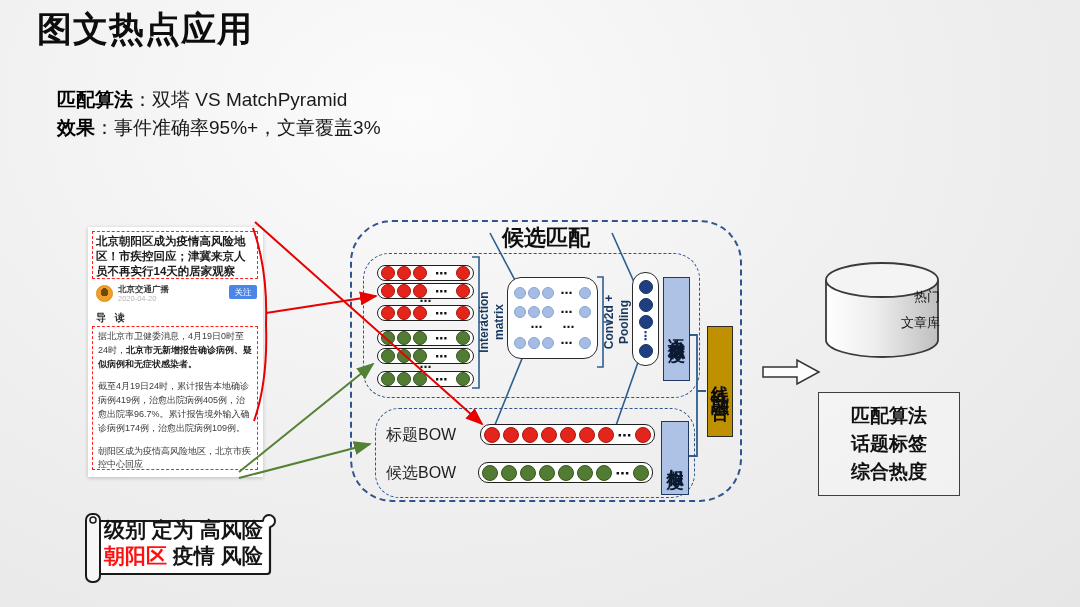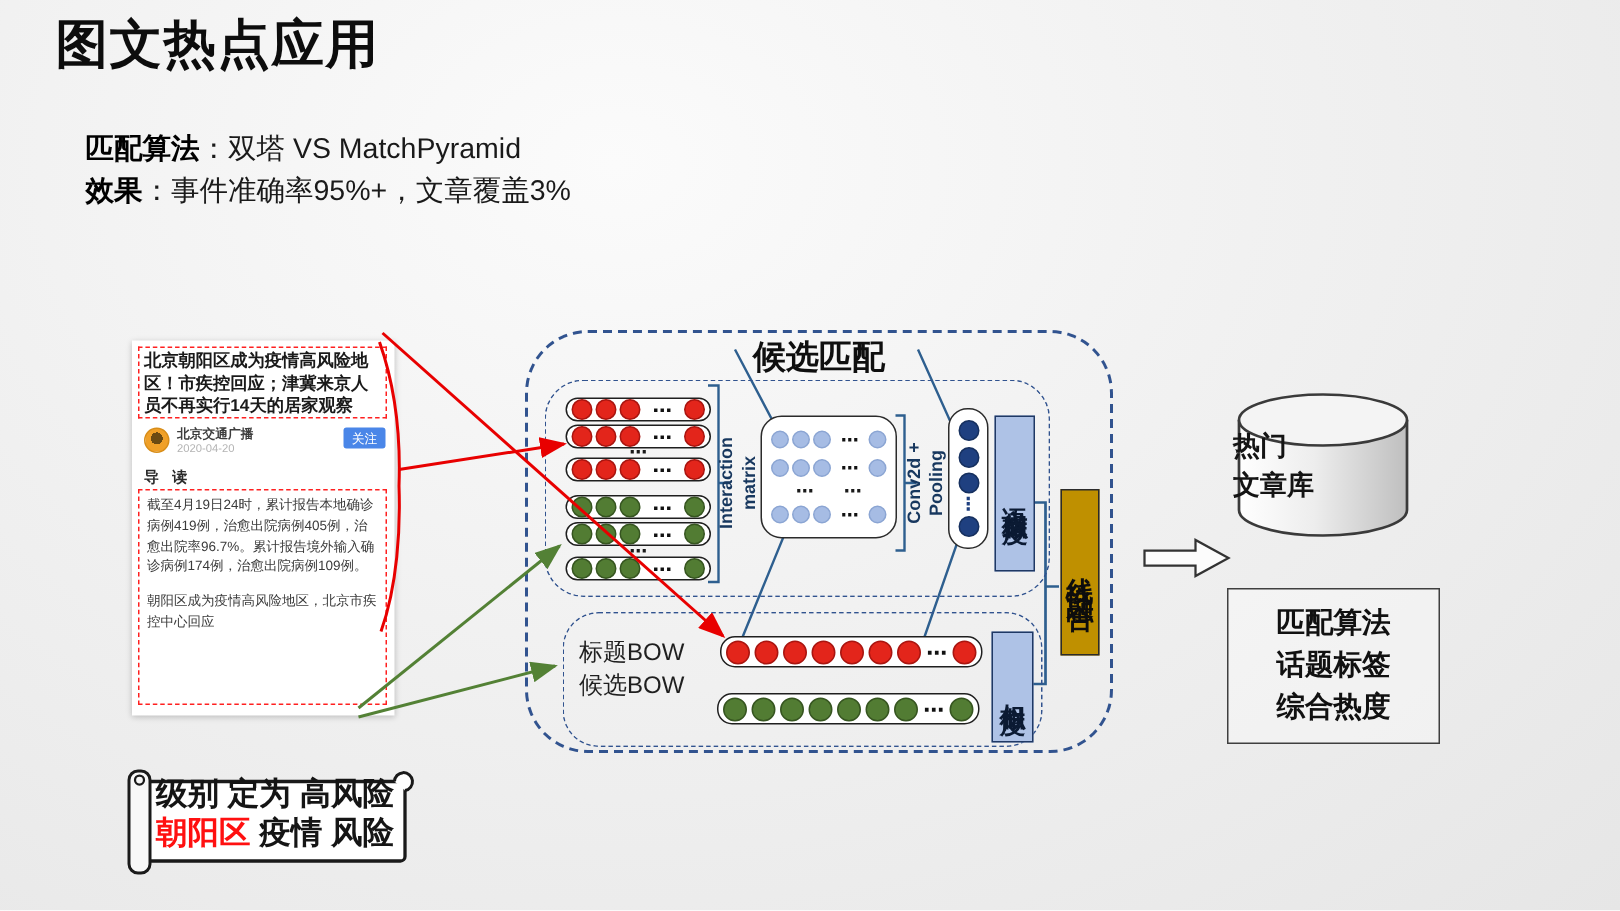--- a/index.html
+++ b/index.html
@@ -57,21 +57,21 @@
   
   .vtext{writing-mode:vertical-rl;text-orientation:upright;display:flex;align-items:center;justify-content:center;
     font-weight:bold;color:#0b1a33;background:#aec2e6;border:1.6px solid #1f3864;}
   #sem{left:663px;top:277px;width:27px;height:104px;font-size:17px;letter-spacing:2px;}
   #sim{left:661px;top:421px;width:28px;height:74px;font-size:17px;letter-spacing:2px;}
   #fusion{left:707px;top:326px;width:26px;height:111px;font-size:18px;letter-spacing:6px;background:#bf9000;border:1.6px solid #2b2b2b;color:#0d0d0d;}
 
   .bowlabel{font-size:16px;color:#1f1f1f;}
 
   
-  #cyl-label{left:822px;top:284px;width:118px;text-align:left;font-size:18px;font-weight:700;color:#141414;line-height:26px;}
+  #cyl-label{left:822px;top:284px;width:118px;text-align:right;font-size:13px;font-weight:400;color:#141414;line-height:26px;}
   #tags{left:818px;top:392px;width:142px;height:104px;border:1.6px solid #3f3f3f;background:rgba(255,255,255,.35);
     display:flex;flex-direction:column;align-items:center;justify-content:center;font-size:19px;font-weight:600;color:#111;line-height:28px;}
 
   
   #event{left:117px;top:445px;width:121px;height:62px;background:#c6e0b4;border:2px dashed #4472c4;border-radius:13px;
     display:flex;align-items:center;justify-content:center;font-size:21px;font-weight:600;color:#141414;}
   #scroll-text{left:104px;top:517px;width:160px;font-size:21px;font-weight:600;color:#151515;line-height:26px;white-space:nowrap;}
   #scroll-text .hl{color:#ff1010;}
 </style>
 </head>
@@ -96,20 +96,21 @@
   <div class="abs" id="news">
     <div class="abs reddash" id="news-title">北京朝阳区成为疫情高风险地区！市疾控回应；津冀来京人员不再实行14天的居家观察</div>
     <div class="abs" id="news-head">
       <div class="abs" id="avatar"></div>
       <div class="abs" id="src-name">北京交通广播</div>
       <div class="abs" id="src-date">2020-04-20</div>
       <div class="abs" id="follow">关注</div>
     </div>
     <div class="abs" id="daodu">导 读</div>
     <div class="abs reddash" id="news-body">
+      <p><span>据北京市卫健委消息，4月19日0时至24时，</span><b>北京市无新增报告确诊病例、疑似病例和无症状感染者。</b></p>
       <p>截至4月19日24时，累计报告本地确诊病例419例，治愈出院病例405例，治愈出院率96.7%。累计报告境外输入确诊病例174例，治愈出院病例109例。</p>
       <p>朝阳区成为疫情高风险地区，北京市疾控中心回应</p>
     </div>
   </div>
 
   <div class="abs bluedash" id="outer"></div>
   <div class="abs" id="outer-label">候选匹配</div>
   <div class="abs bluedash" id="inner1"></div>
   <div class="abs bluedash" id="inner2"></div>
 
@@ -212,21 +213,21 @@
       <span class="dot" style="height: 16px; width: 16px; background: rgb(227, 37, 27); border-color: rgb(169, 21, 16);"></span>
       <span class="dot" style="height: 16px; width: 16px; background: rgb(227, 37, 27); border-color: rgb(169, 21, 16);"></span>
       <span class="dot" style="height: 16px; width: 16px; background: rgb(227, 37, 27); border-color: rgb(169, 21, 16);"></span>
       <span class="dot" style="height: 16px; width: 16px; background: rgb(227, 37, 27); border-color: rgb(169, 21, 16);"></span>
       <span class="dot" style="height: 16px; width: 16px; background: rgb(227, 37, 27); border-color: rgb(169, 21, 16);"></span>
       <span class="dot" style="height: 16px; width: 16px; background: rgb(227, 37, 27); border-color: rgb(169, 21, 16);"></span>
       <span class="dot" style="height: 16px; width: 16px; background: rgb(227, 37, 27); border-color: rgb(169, 21, 16);"></span>
       <span class="ell">⋯</span>
       <span class="dot" style="height: 16px; width: 16px; background: rgb(227, 37, 27); border-color: rgb(169, 21, 16);"></span>
     </div>
-  <div class="abs bowlabel" style="left:386px;top:447px">候选BOW</div>
+  <div class="abs bowlabel" style="left:386px;top:463px">候选BOW</div>
   <div class="abs pill bowpill" style="left:478px;top:462px">
       <span class="dot" style="height: 16px; width: 16px; background: rgb(82, 124, 51); border-color: rgb(54, 85, 32);"></span>
       <span class="dot" style="height: 16px; width: 16px; background: rgb(82, 124, 51); border-color: rgb(54, 85, 32);"></span>
       <span class="dot" style="height: 16px; width: 16px; background: rgb(82, 124, 51); border-color: rgb(54, 85, 32);"></span>
       <span class="dot" style="height: 16px; width: 16px; background: rgb(82, 124, 51); border-color: rgb(54, 85, 32);"></span>
       <span class="dot" style="height: 16px; width: 16px; background: rgb(82, 124, 51); border-color: rgb(54, 85, 32);"></span>
       <span class="dot" style="height: 16px; width: 16px; background: rgb(82, 124, 51); border-color: rgb(54, 85, 32);"></span>
       <span class="dot" style="height: 16px; width: 16px; background: rgb(82, 124, 51); border-color: rgb(54, 85, 32);"></span>
       <span class="ell">⋯</span>
       <span class="dot" style="height: 16px; width: 16px; background: rgb(82, 124, 51); border-color: rgb(54, 85, 32);"></span>

